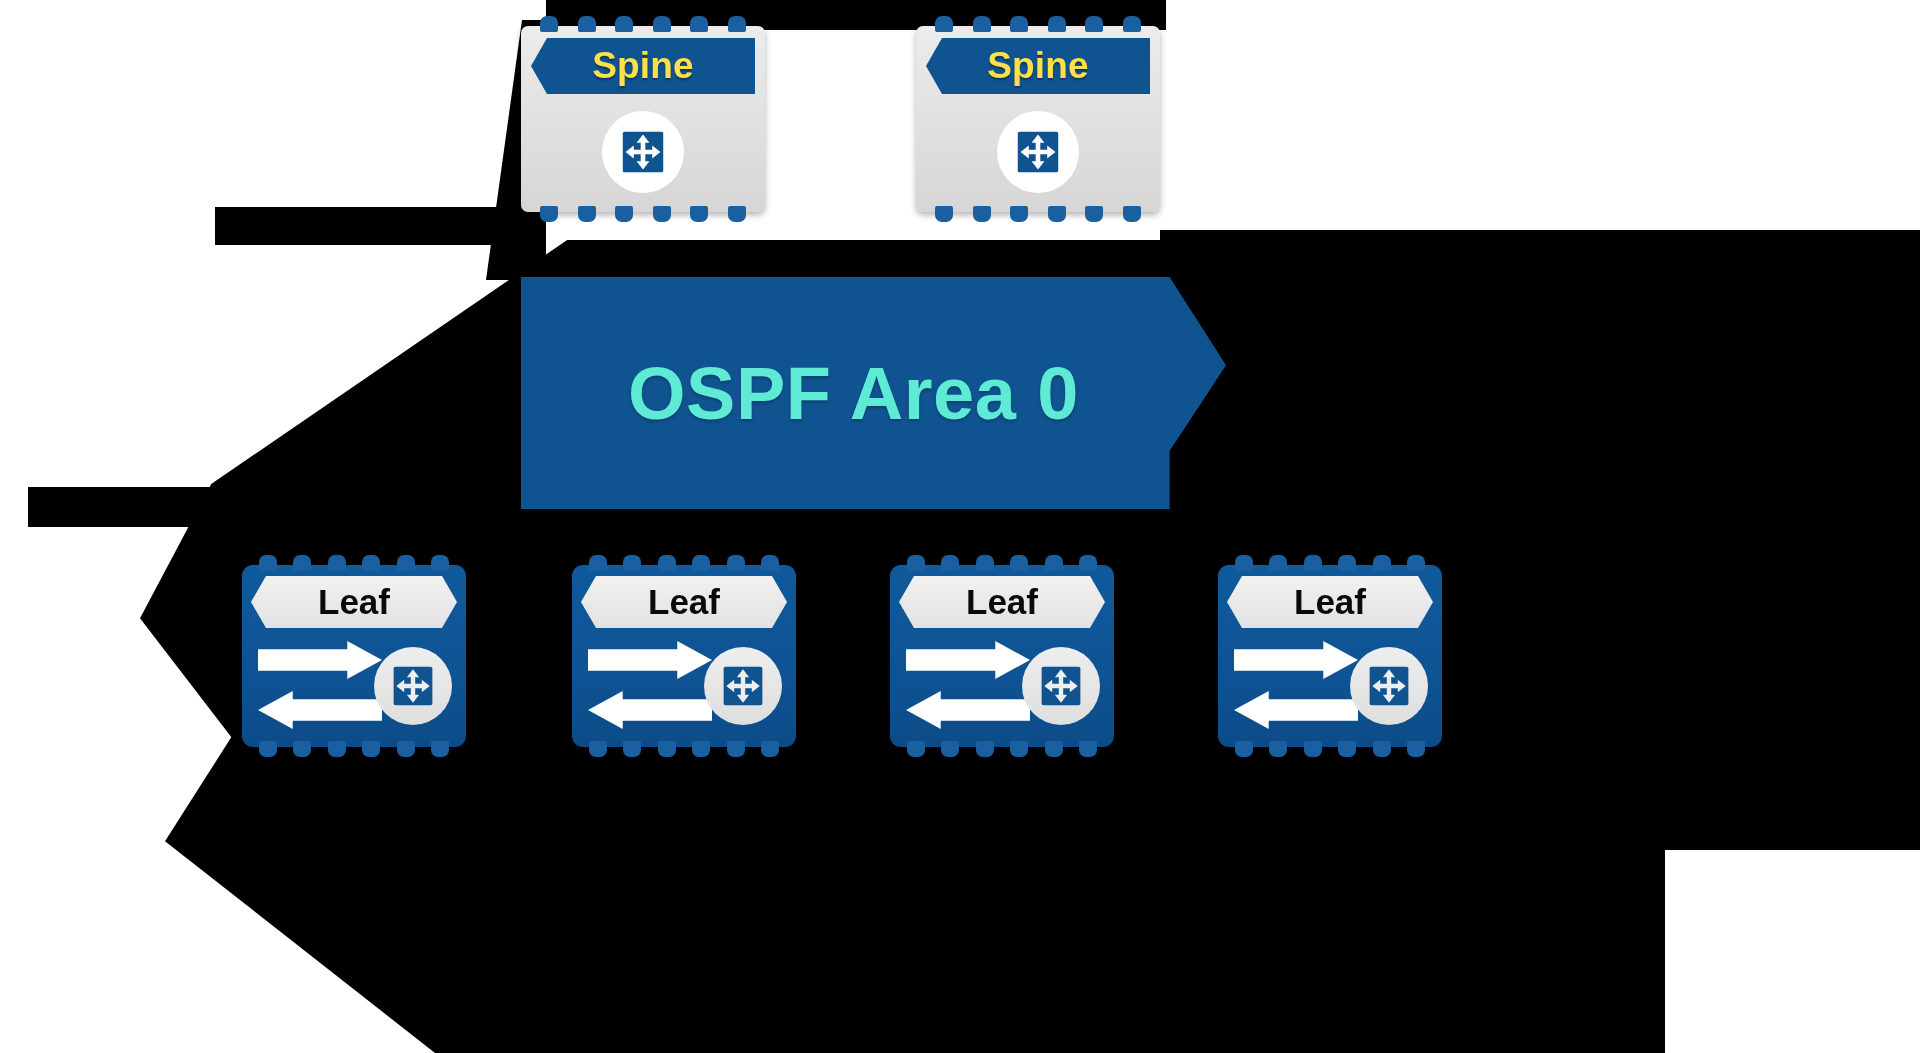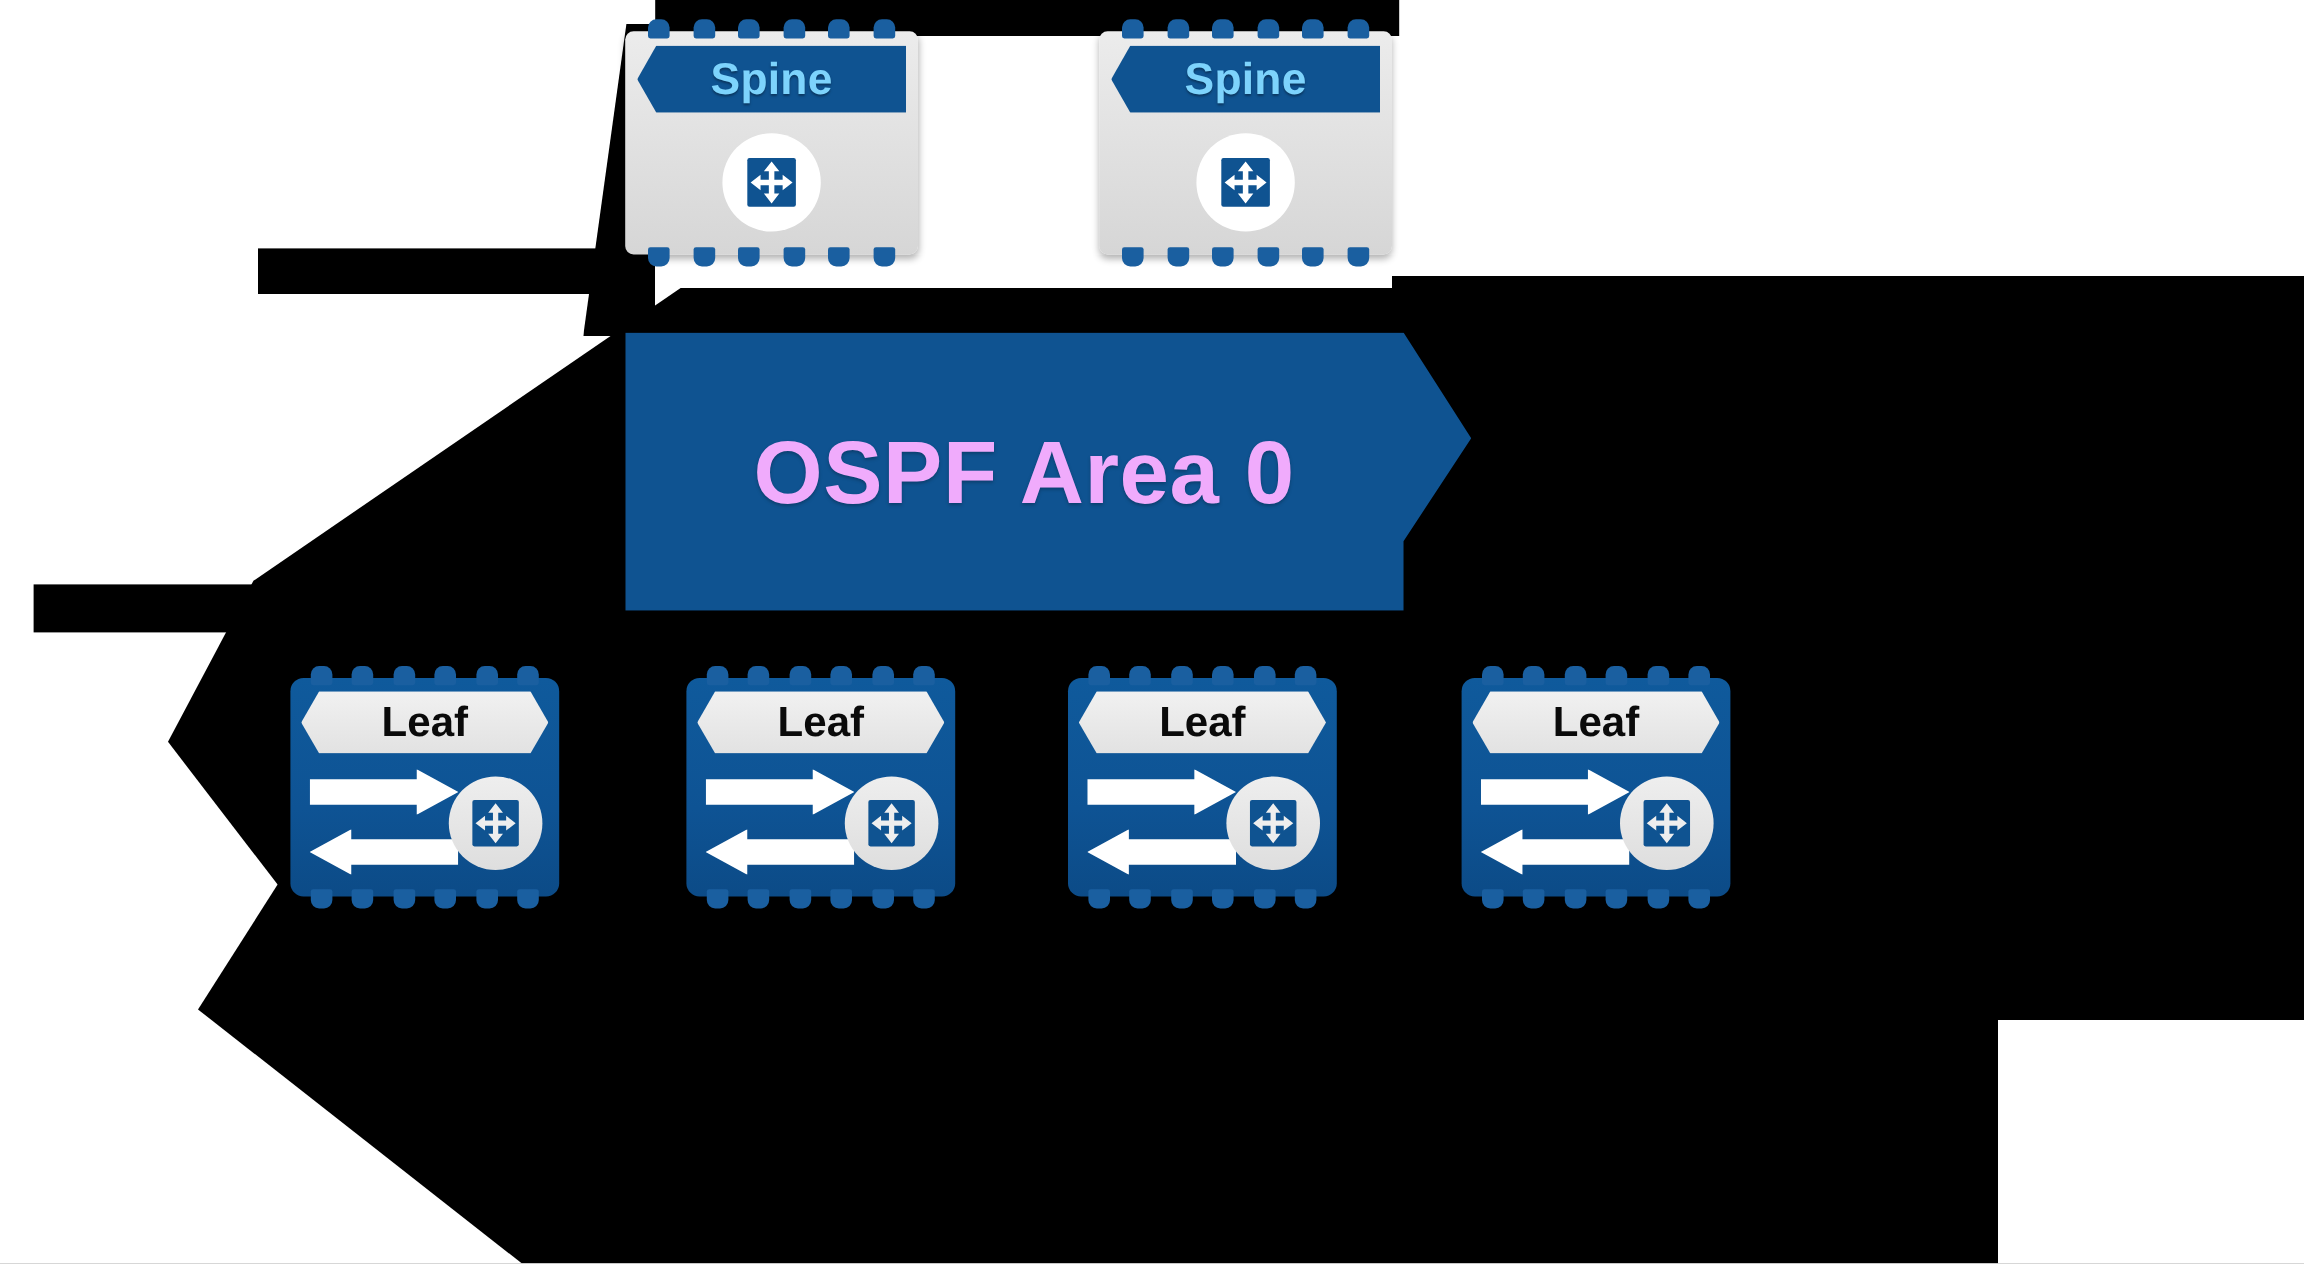--- a/index.html
+++ b/index.html
@@ -28,21 +28,21 @@
     background:linear-gradient(180deg,#ececec 0%,#e0e0e0 55%,#d6d6d6 100%);
     box-shadow:0 3px 6px rgba(0,0,0,.30);
   }
   .spine .banner{
     position:absolute;left:10px;top:12px;width:224px;height:56px;
     background:#0f5391;
     clip-path:polygon(0 50%,16px 0,100% 0,100% 100%,16px 100%);
     display:flex;align-items:center;justify-content:center;
   }
   .spine .banner span{
-    color:#7dd3fc;font-size:37px;font-weight:bold;letter-spacing:.2px;
+    color:#fde047;font-size:37px;font-weight:bold;letter-spacing:.2px;
     text-shadow:0 2px 2px rgba(0,0,0,.35);
   }
   .spine .disc{
     position:absolute;left:50%;transform:translateX(-50%);top:85px;
     width:82px;height:82px;border-radius:50%;background:#ffffff;
     display:flex;align-items:center;justify-content:center;
   }
 
   
   .leaf{
@@ -71,21 +71,21 @@
     background:linear-gradient(180deg,#eeeeee 0%,#dedede 100%);
     display:flex;align-items:center;justify-content:center;
   }
 
   
   .ospf{
     position:absolute;background:#0f5391;
     display:flex;align-items:center;justify-content:center;
   }
   .ospf span{
-    color:#f0abfc;font-weight:bold;font-size:74px;letter-spacing:.5px;
+    color:#5eead4;font-weight:bold;font-size:74px;letter-spacing:.5px;
     text-shadow:0 2px 3px rgba(0,0,0,.25);
     margin-left:-40px;
   }
 </style>
 </head>
 <body>
 
 <div id="stage">
 
   <div>

